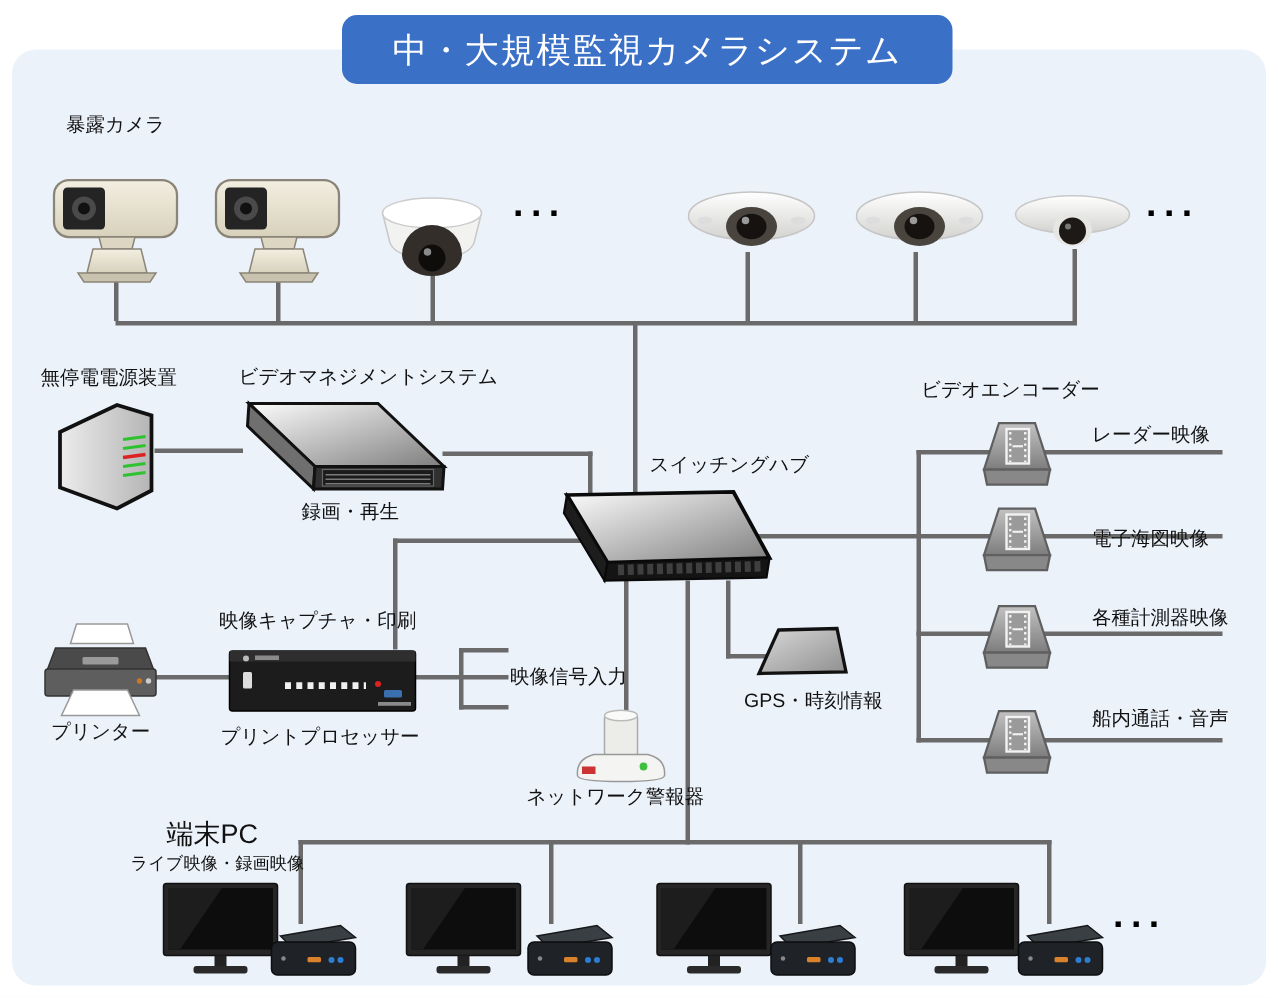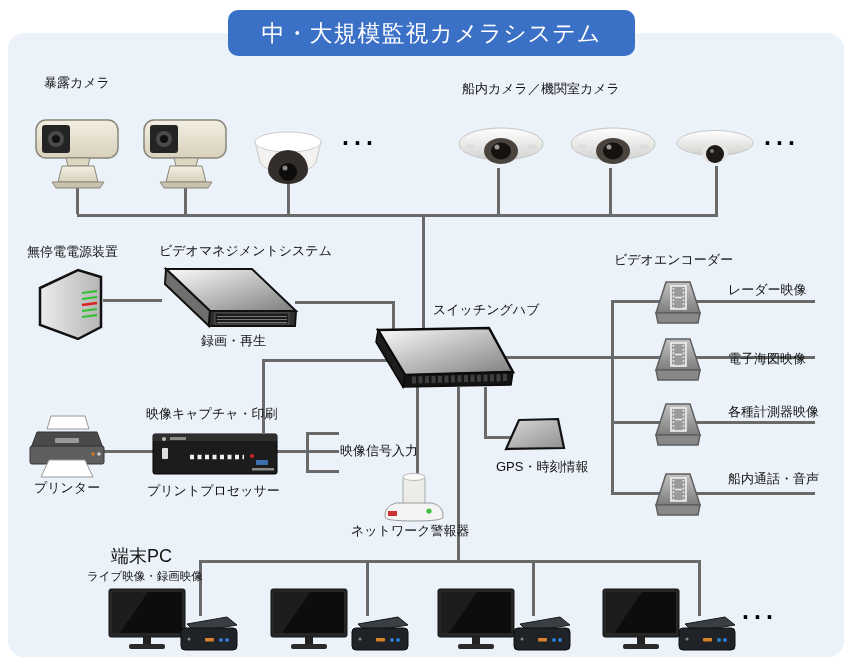--- a/index.html
+++ b/index.html
@@ -288,21 +288,20 @@
   <svg class="dev" style="left:675px;top:612px" width="64" height="42" viewBox="0 0 64 42">
     <polygon points="10,12 50,5 60,13 18,20" fill="#3a3f44" stroke="#16181a"></polygon>
     <rect x="4" y="16" width="56" height="22" rx="4" fill="#1f2327" stroke="#0c0d0e"></rect>
     <rect x="28" y="26" width="9" height="3.5" rx="1" fill="#d9822b"></rect>
     <circle cx="44" cy="28" r="2" fill="#2d7dd2"></circle>
       <circle cx="50" cy="28" r="2" fill="#2d7dd2"></circle>
     <circle cx="12" cy="27" r="1.5" fill="#888888"></circle>
   </svg>
 
   <div class="lbl" style="left:44px;top:76px">暴露カメラ</div>
-  <div class="lbl" style="left:462px;top:82px">船内カメラ／機関室カメラ</div>
   <div class="lbl" style="left:27px;top:245px">無停電電源装置</div>
   <div class="lbl" style="left:159px;top:244px">ビデオマネジメントシステム</div>
   <div class="lbl" style="left:201px;top:334px">録画・再生</div>
   <div class="lbl" style="left:433px;top:303px">スイッチングハブ</div>
   <div class="lbl" style="left:614px;top:253px">ビデオエンコーダー</div>
   <div class="lbl" style="left:728px;top:283px">レーダー映像</div>
   <div class="lbl" style="left:728px;top:352px">電子海図映像</div>
   <div class="lbl" style="left:728px;top:405px">各種計測器映像</div>
   <div class="lbl" style="left:728px;top:472px">船内通話・音声</div>
   <div class="lbl" style="left:146px;top:407px">映像キャプチャ・印刷</div>

